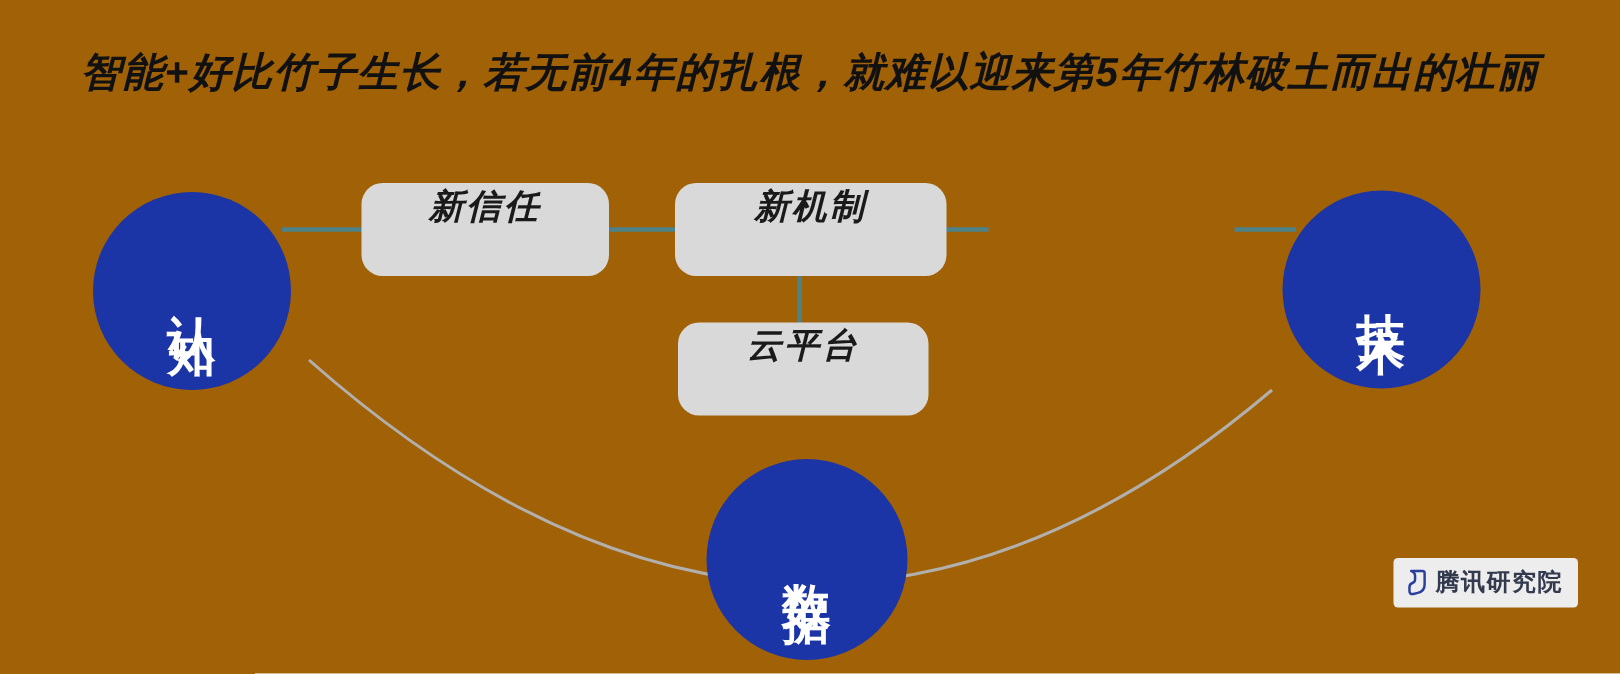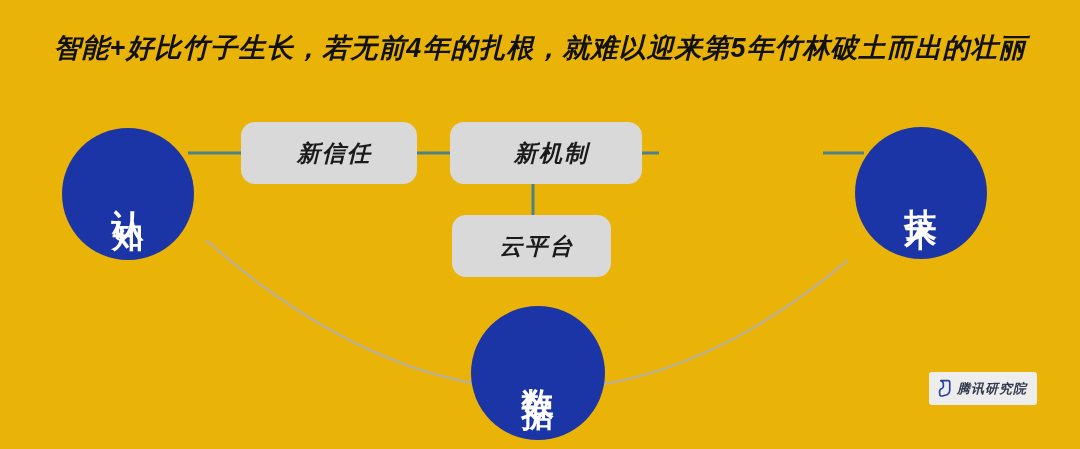--- a/index.html
+++ b/index.html
@@ -5,21 +5,21 @@
   html, body {
     margin: 0;
     padding: 0;
     background: #ffffff;
     font-family: "Liberation Sans", "DejaVu Sans", sans-serif;
   }
   .canvas {
     position: relative;
     width: 1080px;
     height: 449px;
-    background: #eab308;
+    background: #a16207;
     overflow: hidden;
   }
   .page-title {
     position: absolute;
     top: 30px;
     left: 0;
     width: 1080px;
     text-align: center;
     font-size: 27px;
     font-weight: 900;
@@ -65,60 +65,58 @@
     letter-spacing: 10px;
     line-height: 1;
     text-indent: 0;
   }
   .box-node {
     position: absolute;
     height: 62px;
     background: var(--box-gray, #d9d9d9);
     border-radius: 14px;
     display: flex;
-    align-items: center;
+    align-items: flex-start;
     justify-content: center;
     z-index: 2;
-    padding-left: 11px;
   }
   .box-label {
     font-size: 23px;
     font-weight: 900;
     font-style: italic;
     letter-spacing: 2px;
     color: #1a1a1a;
   }
   .box-trust     { left: 241px; top: 122px; width: 165px; }
   .box-mechanism { left: 450px; top: 122px; width: 181px; }
   .box-talent    { left: 658px; top: 122px; width: 165px; }
-  .box-cloud     { left: 452px; top: 215px; width: 148px; }
+  .box-cloud     { left: 452px; top: 215px; width: 167px; }
   .circle-cognition  { left: 62px;  top: 128px; }
   .circle-technology { left: 855px; top: 127px; }
   .circle-data       { left: 471px; top: 306px; width: 134px; height: 134px; }
   .footer-logo {
     position: absolute;
     left: 929px;
     top: 372px;
     height: 33px;
     padding: 0 10px 0 8px;
     background: #ededed;
     border-radius: 3px;
     display: flex;
     align-items: center;
     gap: 5px;
     z-index: 3;
     box-sizing: border-box;
   }
   .logo-text {
-    font-size: 13px;
+    font-size: 16px;
     font-weight: 600;
     letter-spacing: 1px;
     color: #333a4d;
     white-space: nowrap;
-    font-style: italic;
   }
 </style>
 </head>
 <body>
 
 <div class="canvas">
 
   <div class="page-title">智能+好比竹子生长，若无前4年的扎根，就难以迎来第5年竹林破土而出的壮丽</div>
 
   <svg class="connectors" viewBox="0 0 1080 449" xmlns="http://www.w3.org/2000/svg">

